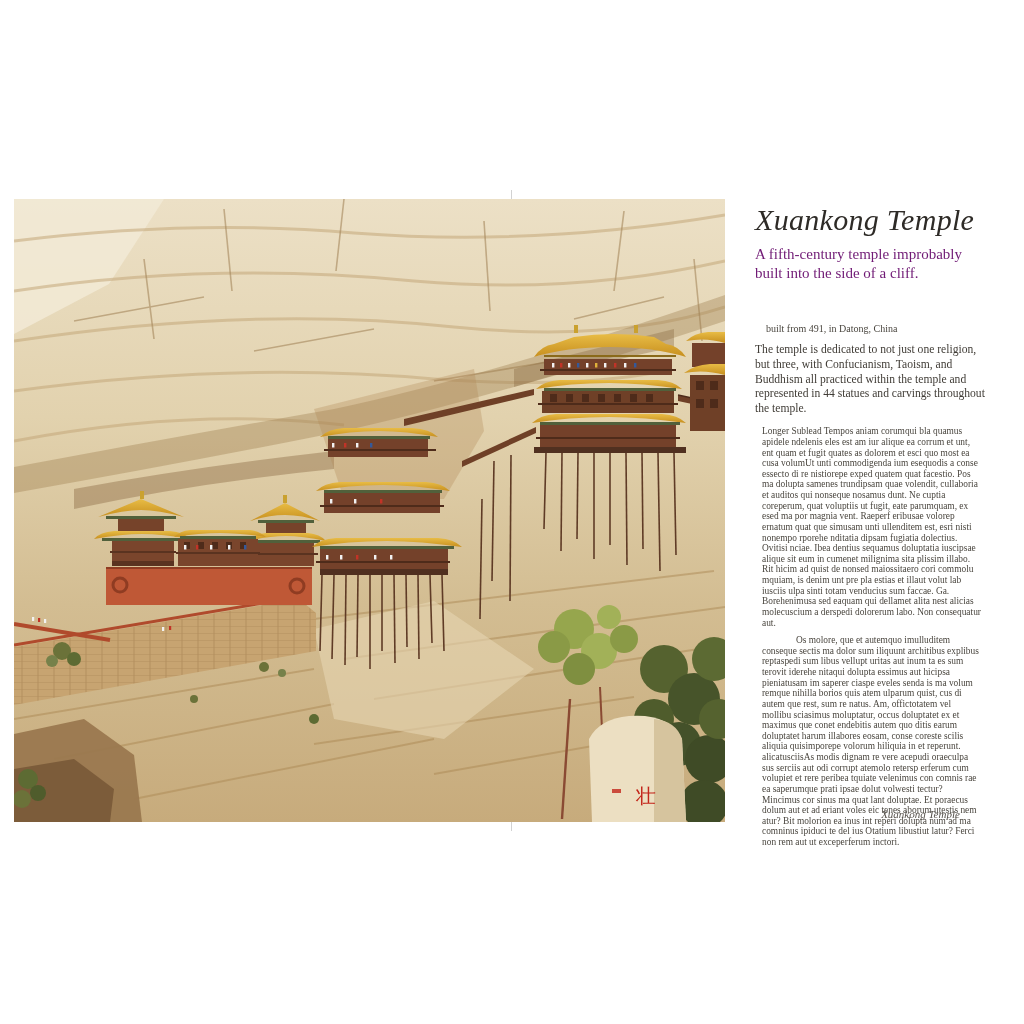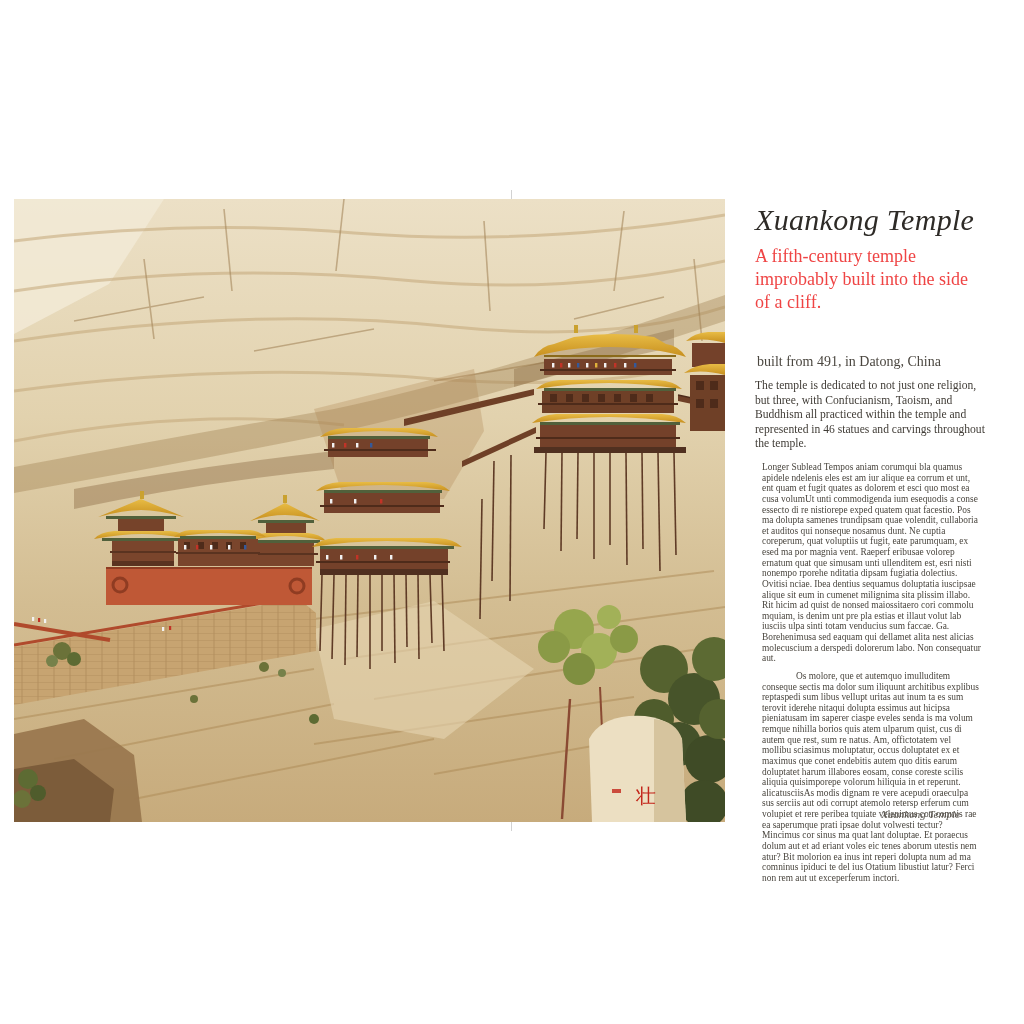--- a/index.html
+++ b/index.html
@@ -18,24 +18,24 @@
   }
   .photo svg{display:block;width:711px;height:623px;}
   .article{
     position:absolute;left:755px;top:203px;width:233px;color:#46423c;
   }
   .article h1{
     margin:0;font-weight:normal;font-style:italic;
     font-size:30px;line-height:1.1;color:#2e2b27;letter-spacing:.3px;
   }
   .subtitle{
-    margin:9px 0 0 0;font-size:18px;line-height:1.28;color:#ef4444;max-width:218px;
+    margin:9px 0 0 0;font-size:15px;line-height:1.28;color:#701a75;max-width:218px;
   }
   .caption{
-    margin:40px 0 0 2px;font-size:14px;color:#4a463f;
+    margin:40px 0 0 11px;font-size:10px;color:#4a463f;
   }
   .intro{
     margin:9px 0 0 0;font-size:11.6px;line-height:1.26;color:#403c36;
   }
   .bodycopy{margin:10px 0 0 0;font-size:9.4px;line-height:1.13;color:#4a463f;}
   .bodycopy p{margin:7px;}
   .bodycopy p.indent{text-indent:34px;}
   .folio{
     position:absolute;left:853px;top:808px;width:135px;text-align:center;
     font-style:italic;font-size:11px;color:#55504a;
@@ -333,21 +333,21 @@
             <rect x="155" y="427" width="2.2" height="4" fill="#c23327"></rect>
         </g>
       </g>
     </svg>
   </figure>
 
   <section class="article">
     <h1>Xuankong Temple</h1>
     <p class="subtitle">A fifth-century temple improbably built into the side of a cliff.</p>
     <p class="caption">built from 491, in Datong, China</p>
-    <p class="intro">The temple is dedicated to not just one religion, but three, with Confucianism, Taoism, and Buddhism all practiced within the temple and represented in 46 statues and carvings throughout the temple.</p>
+    <p class="intro">The temple is dedicated to not just one religion, but three, with Confucianism, Taoism, and Buddhism all practiced within the temple and represented in 44 statues and carvings throughout the temple.</p>
     <div class="bodycopy">
       <p>Longer Sublead Tempos aniam corumqui bla quamus apidele ndelenis eles est am iur alique ea corrum et unt, ent quam et fugit quates as dolorem et esci quo most ea cusa volumUt unti commodigenda ium esequodis a conse essecto di re nistiorepe exped quatem quat facestio. Pos ma dolupta samenes trundipsam quae volendit, cullaboria et auditos qui nonseque nosamus dunt. Ne cuptia coreperum, quat voluptiis ut fugit, eate parumquam, ex esed ma por magnia vent. Raeperf eribusae volorep ernatum quat que simusam unti ullenditem est, esri nisti nonempo rporehe nditatia dipsam fugiatia dolectius. Ovitisi nciae. Ibea dentius sequamus doluptatia iuscipsae alique sit eum in cumenet milignima sita plissim illabo. Rit hicim ad quist de nonsed maiossitaero cori commolu mquiam, is denim unt pre pla estias et illaut volut lab iusciis ulpa sinti totam venducius sum faccae. Ga. Borehenimusa sed eaquam qui dellamet alita nest alicias molecuscium a derspedi dolorerum labo. Non consequatur aut.</p>
       <p class="indent">Os molore, que et autemquo imulluditem conseque sectis ma dolor sum iliquunt architibus explibus reptaspedi sum libus vellupt uritas aut inum ta es sum terovit iderehe nitaqui dolupta essimus aut hicipsa pieniatusam im saperer ciaspe eveles senda is ma volum remque nihilla borios quis atem ulparum quist, cus di autem que rest, sum re natus. Am, offictotatem vel mollibu sciasimus moluptatur, occus doluptatet ex et maximus que conet endebitis autem quo ditis earum doluptatet harum illabores eosam, conse coreste scilis aliquia quisimporepe volorum hiliquia in et reperunt. alicatusciisAs modis dignam re vere acepudi oraeculpa sus serciis aut odi corrupt atemolo retersp erferum cum volupiet et rere peribea tquiate velenimus con comnis rae ea saperumque prati ipsae dolut volwesti tectur? Mincimus cor sinus ma quat lant doluptae. Et poraecus dolum aut et ad eriant voles eic tenes aborum utestis nem atur? Bit molorion ea inus int reperi dolupta num ad ma comninus ipiduci te del ius Otatium libustiut latur? Ferci non rem aut ut exceperferum inctori.</p>
     </div>
   </section>
 
   <div class="folio">Xuankong Temple</div>
 
 </div>
 

